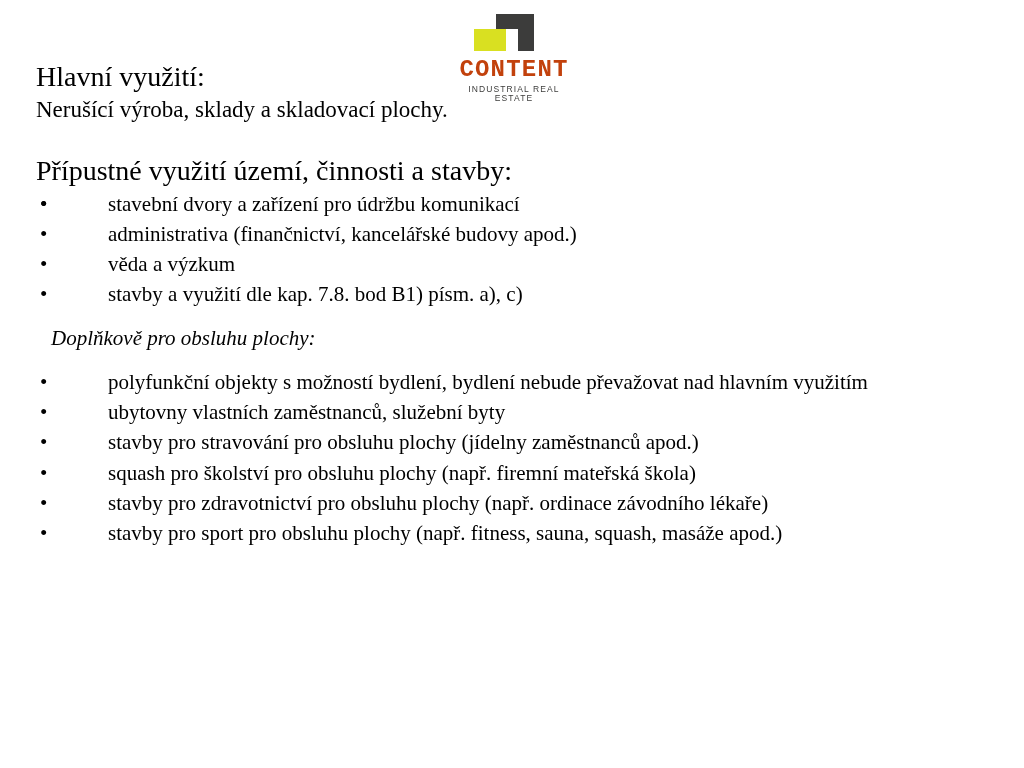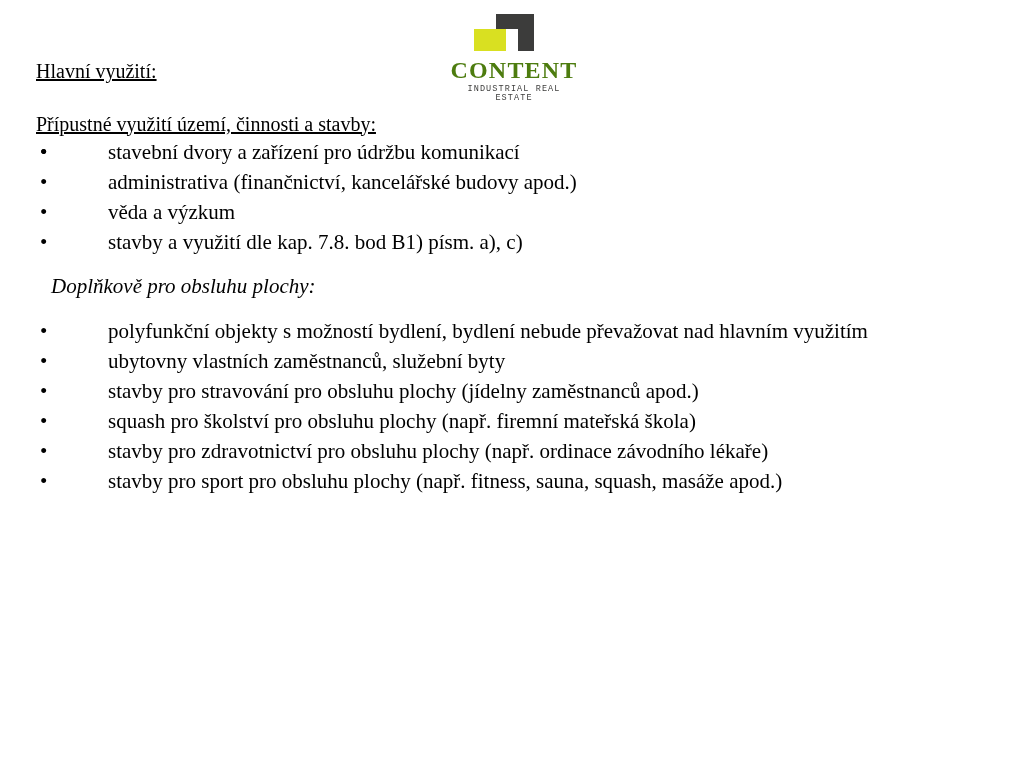--- a/index.html
+++ b/index.html
@@ -48,47 +48,46 @@
   }
   .logo-mark .sq-dark-right {
     position: absolute;
     left: 58px;
     top: 15px;
     width: 16px;
     height: 22px;
     background: #3c3c3b;
   }
   .logo-wordmark {
-    font-family: Liberation Serif, serif;
+    font-family: Liberation Mono, monospace;
     font-weight: bold;
     font-size: 24px;
     letter-spacing: 1.2px;
-    color: #4d7c0f;
+    color: #c2410c;
     line-height: 1;
   }
   .logo-tagline {
-    font-family: Liberation Mono, monospace;
+    font-family: Liberation Sans, sans-serif;
     font-size: 8.5px;
     letter-spacing: 1.1px;
     color: #3c3c3b;
     margin-top: 3px;
     line-height: 1;
   }
 
   
   .content {
     position: absolute;
     top: 58px;
     left: 36px;
     width: 980px;
   }
   .heading {
-    font-size: 20px;
+    font-size: 28px;
     line-height: 1.33;
-    text-decoration: underline;
     margin: 0;
   }
   .para {
     font-size: 23px;
     line-height: 1.33;
     margin: 0;
   }
   .spacer {
     height: 26px;
   }
@@ -127,20 +126,21 @@
     <div class="sq-yellow"></div>
     <div class="sq-dark-right"></div>
   </div>
   <div class="logo-wordmark">CONTENT</div>
   <div class="logo-tagline">INDUSTRIAL REAL ESTATE</div>
 </div>
 
 <div class="content">
 
   <p class="heading">Hlavní využití:</p>
+  <p class="para">Nerušící výroba, sklady a skladovací plochy.</p>
 
   <div class="spacer"></div>
 
   <p class="heading">Přípustné využití území, činnosti a stavby:</p>
 
   <ul class="bullets">
     <li>
       <span class="bullet-dot">•</span>
     </li>
     <li>

